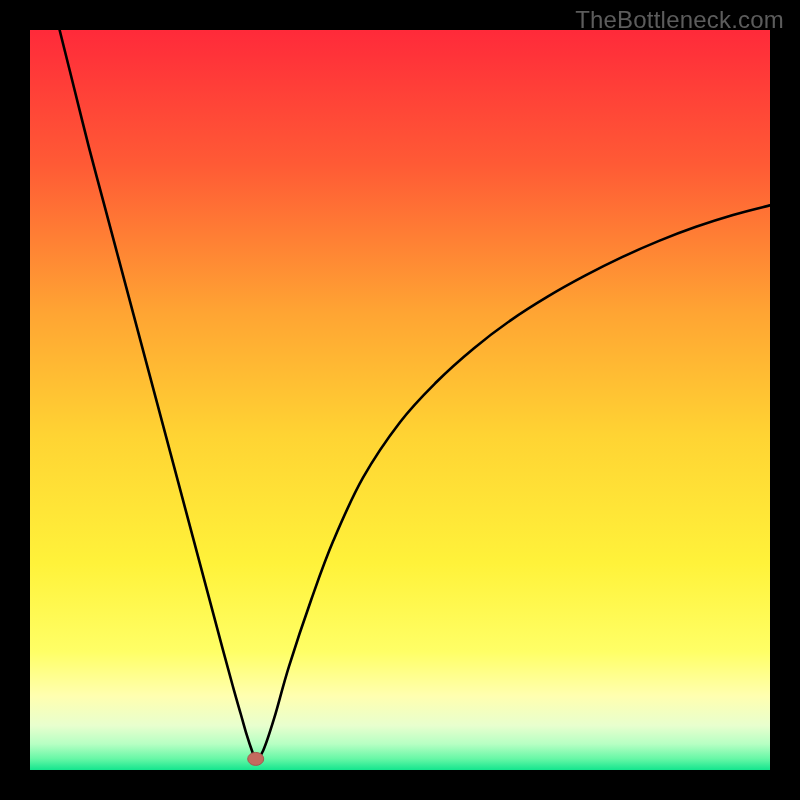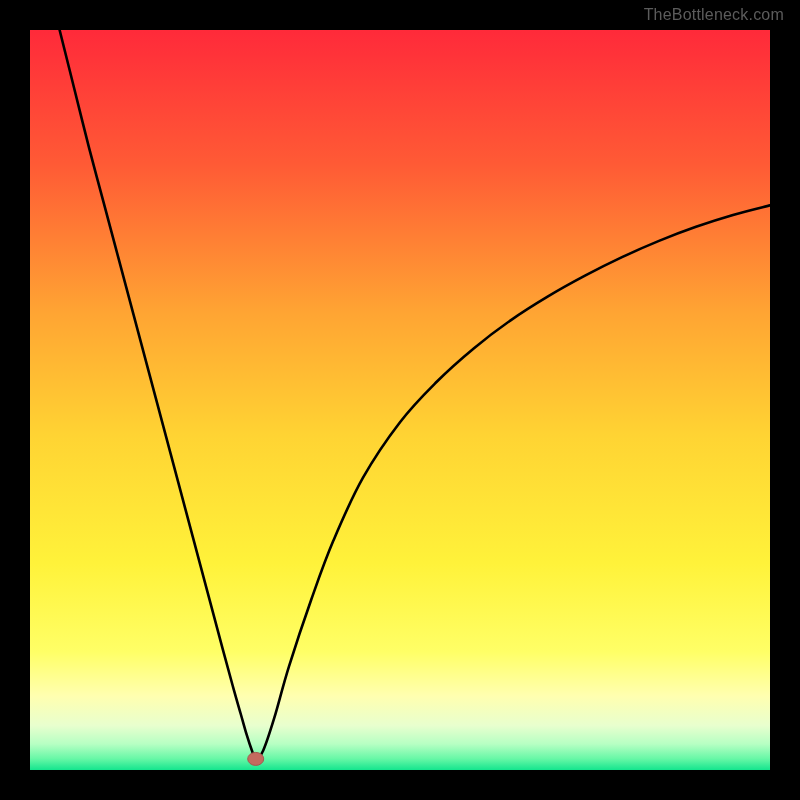--- a/index.html
+++ b/index.html
@@ -23,21 +23,21 @@
     top: 30px;
     width: 740px;
     height: 740px;
     overflow: hidden;
   }
   .watermark {
     position: absolute;
     top: 6px;
     right: 16px;
     color: #5c5c5c;
-    font-size: 16px;
+    font-size: 24px;
     font-weight: 500;
     letter-spacing: 0.2px;
     user-select: none;
   }
   svg {
     display: block;
   }
 </style>
 </head>
 <body>

